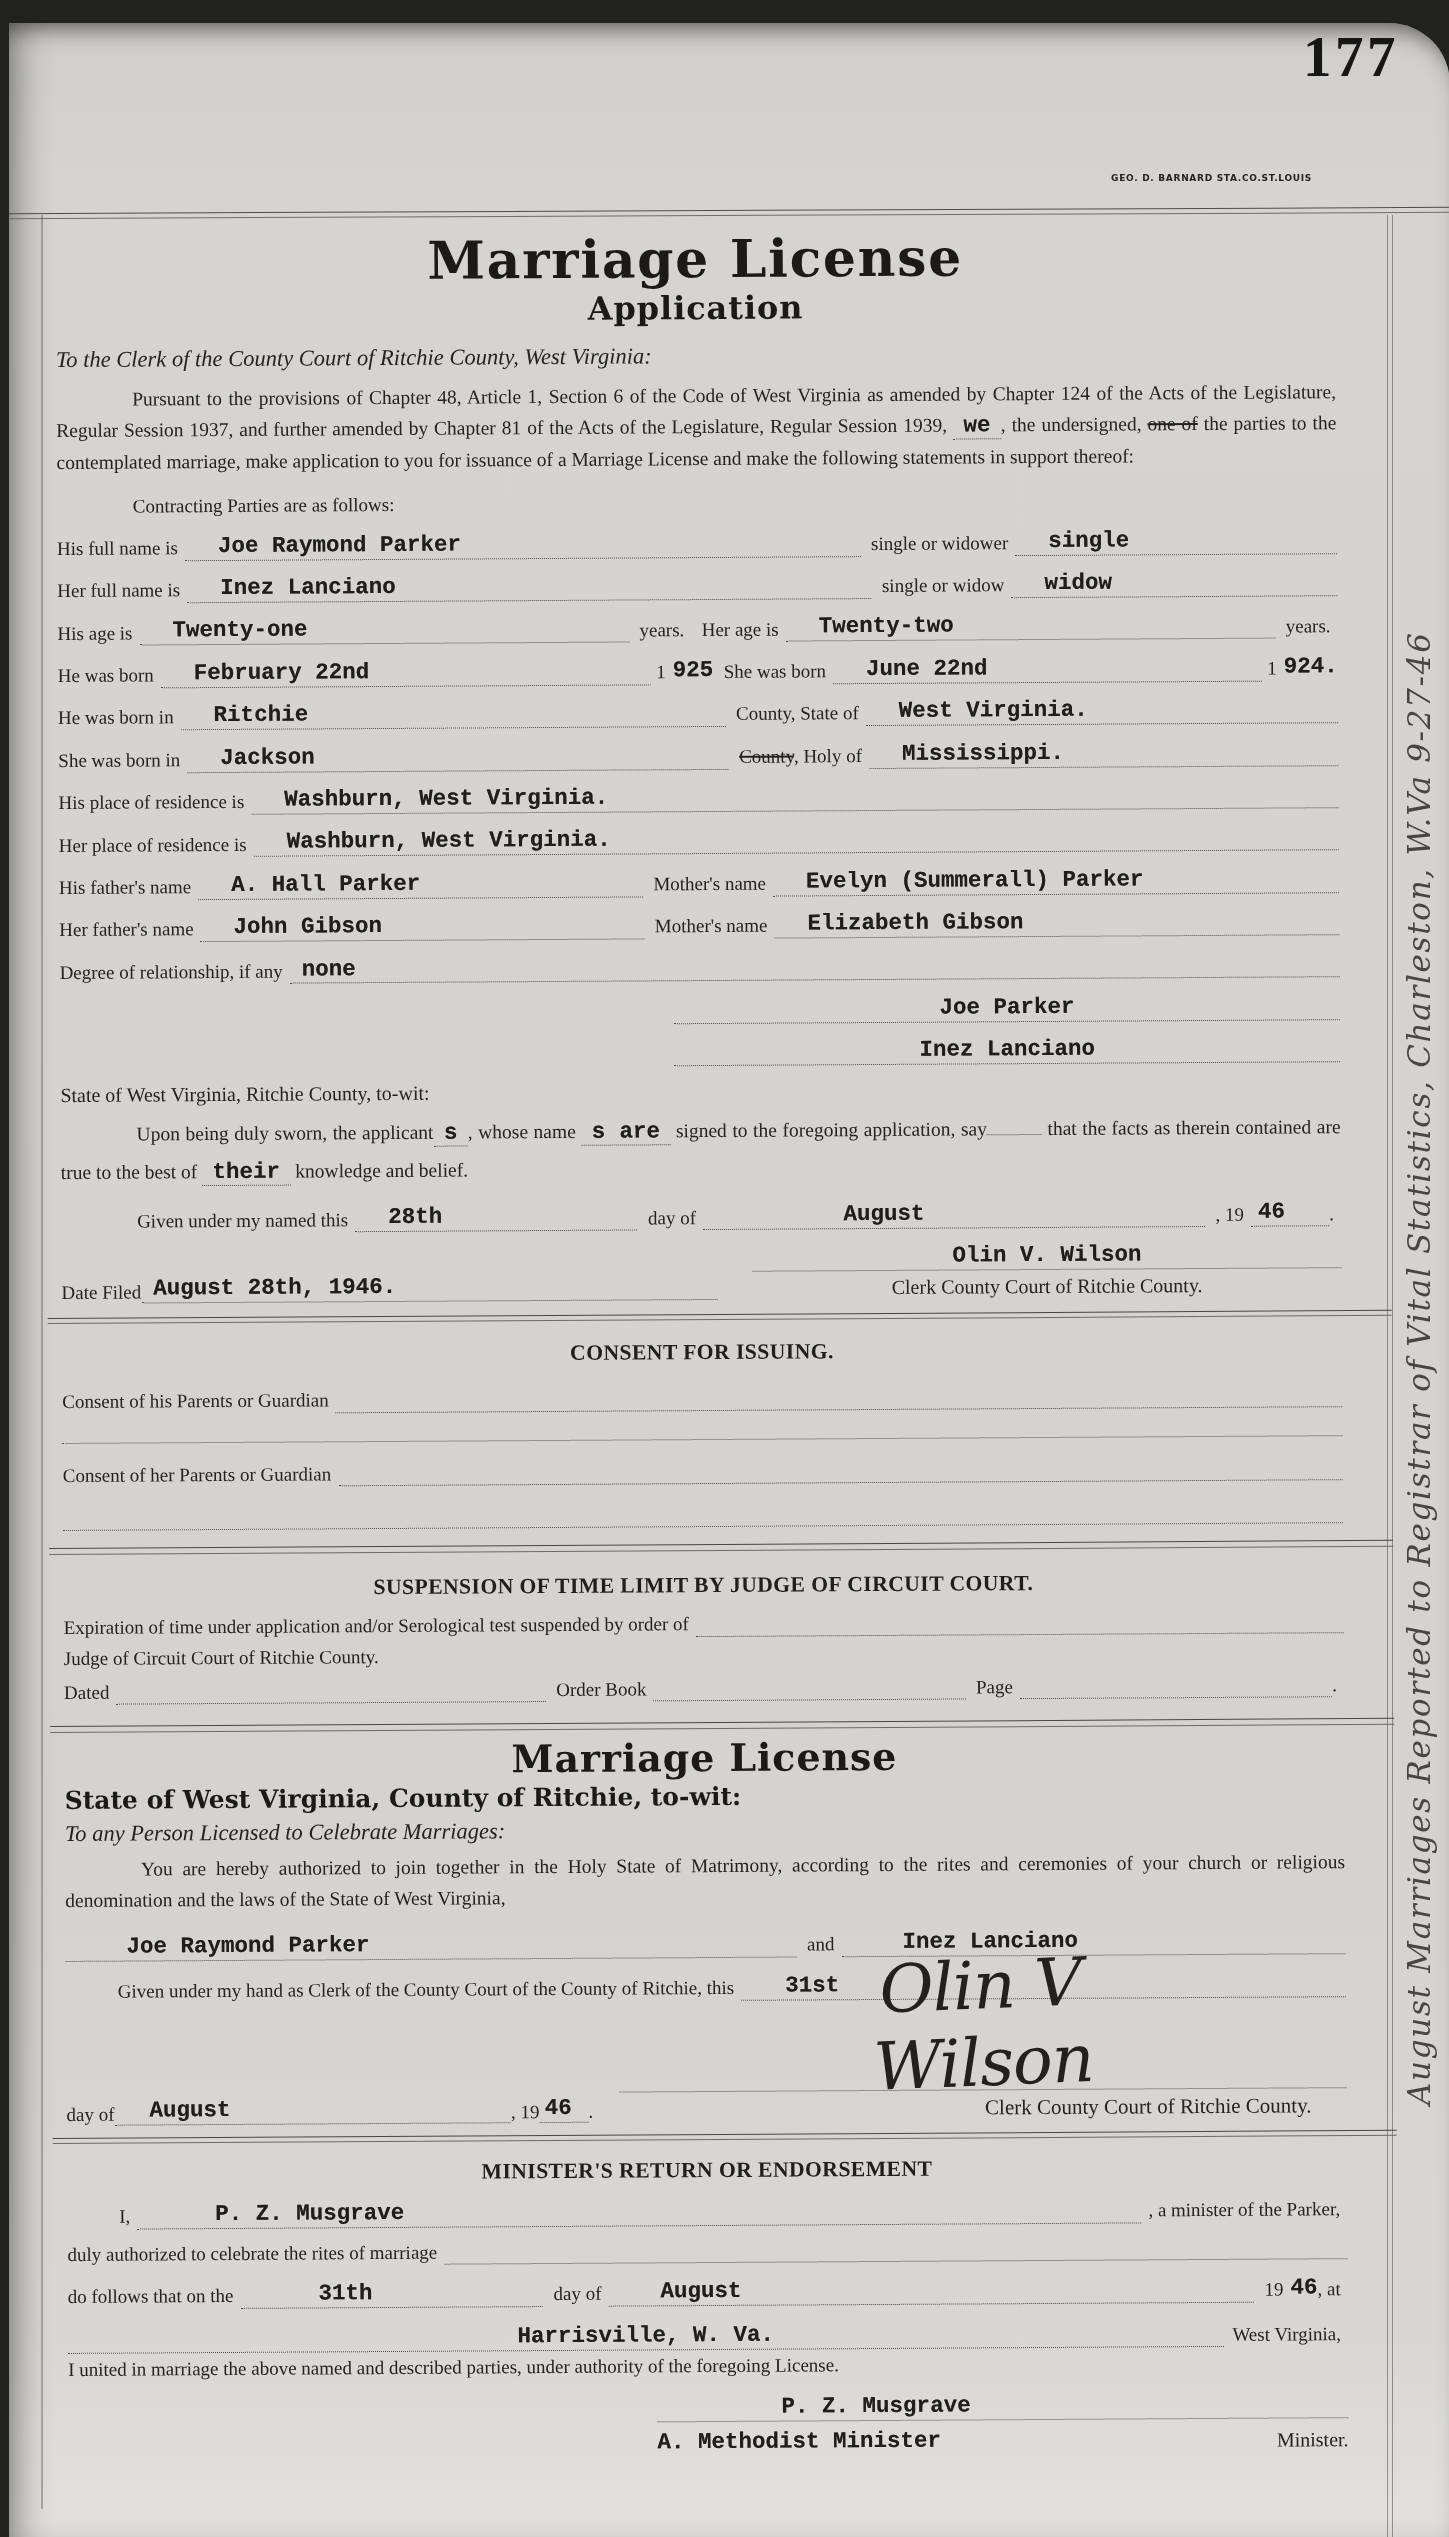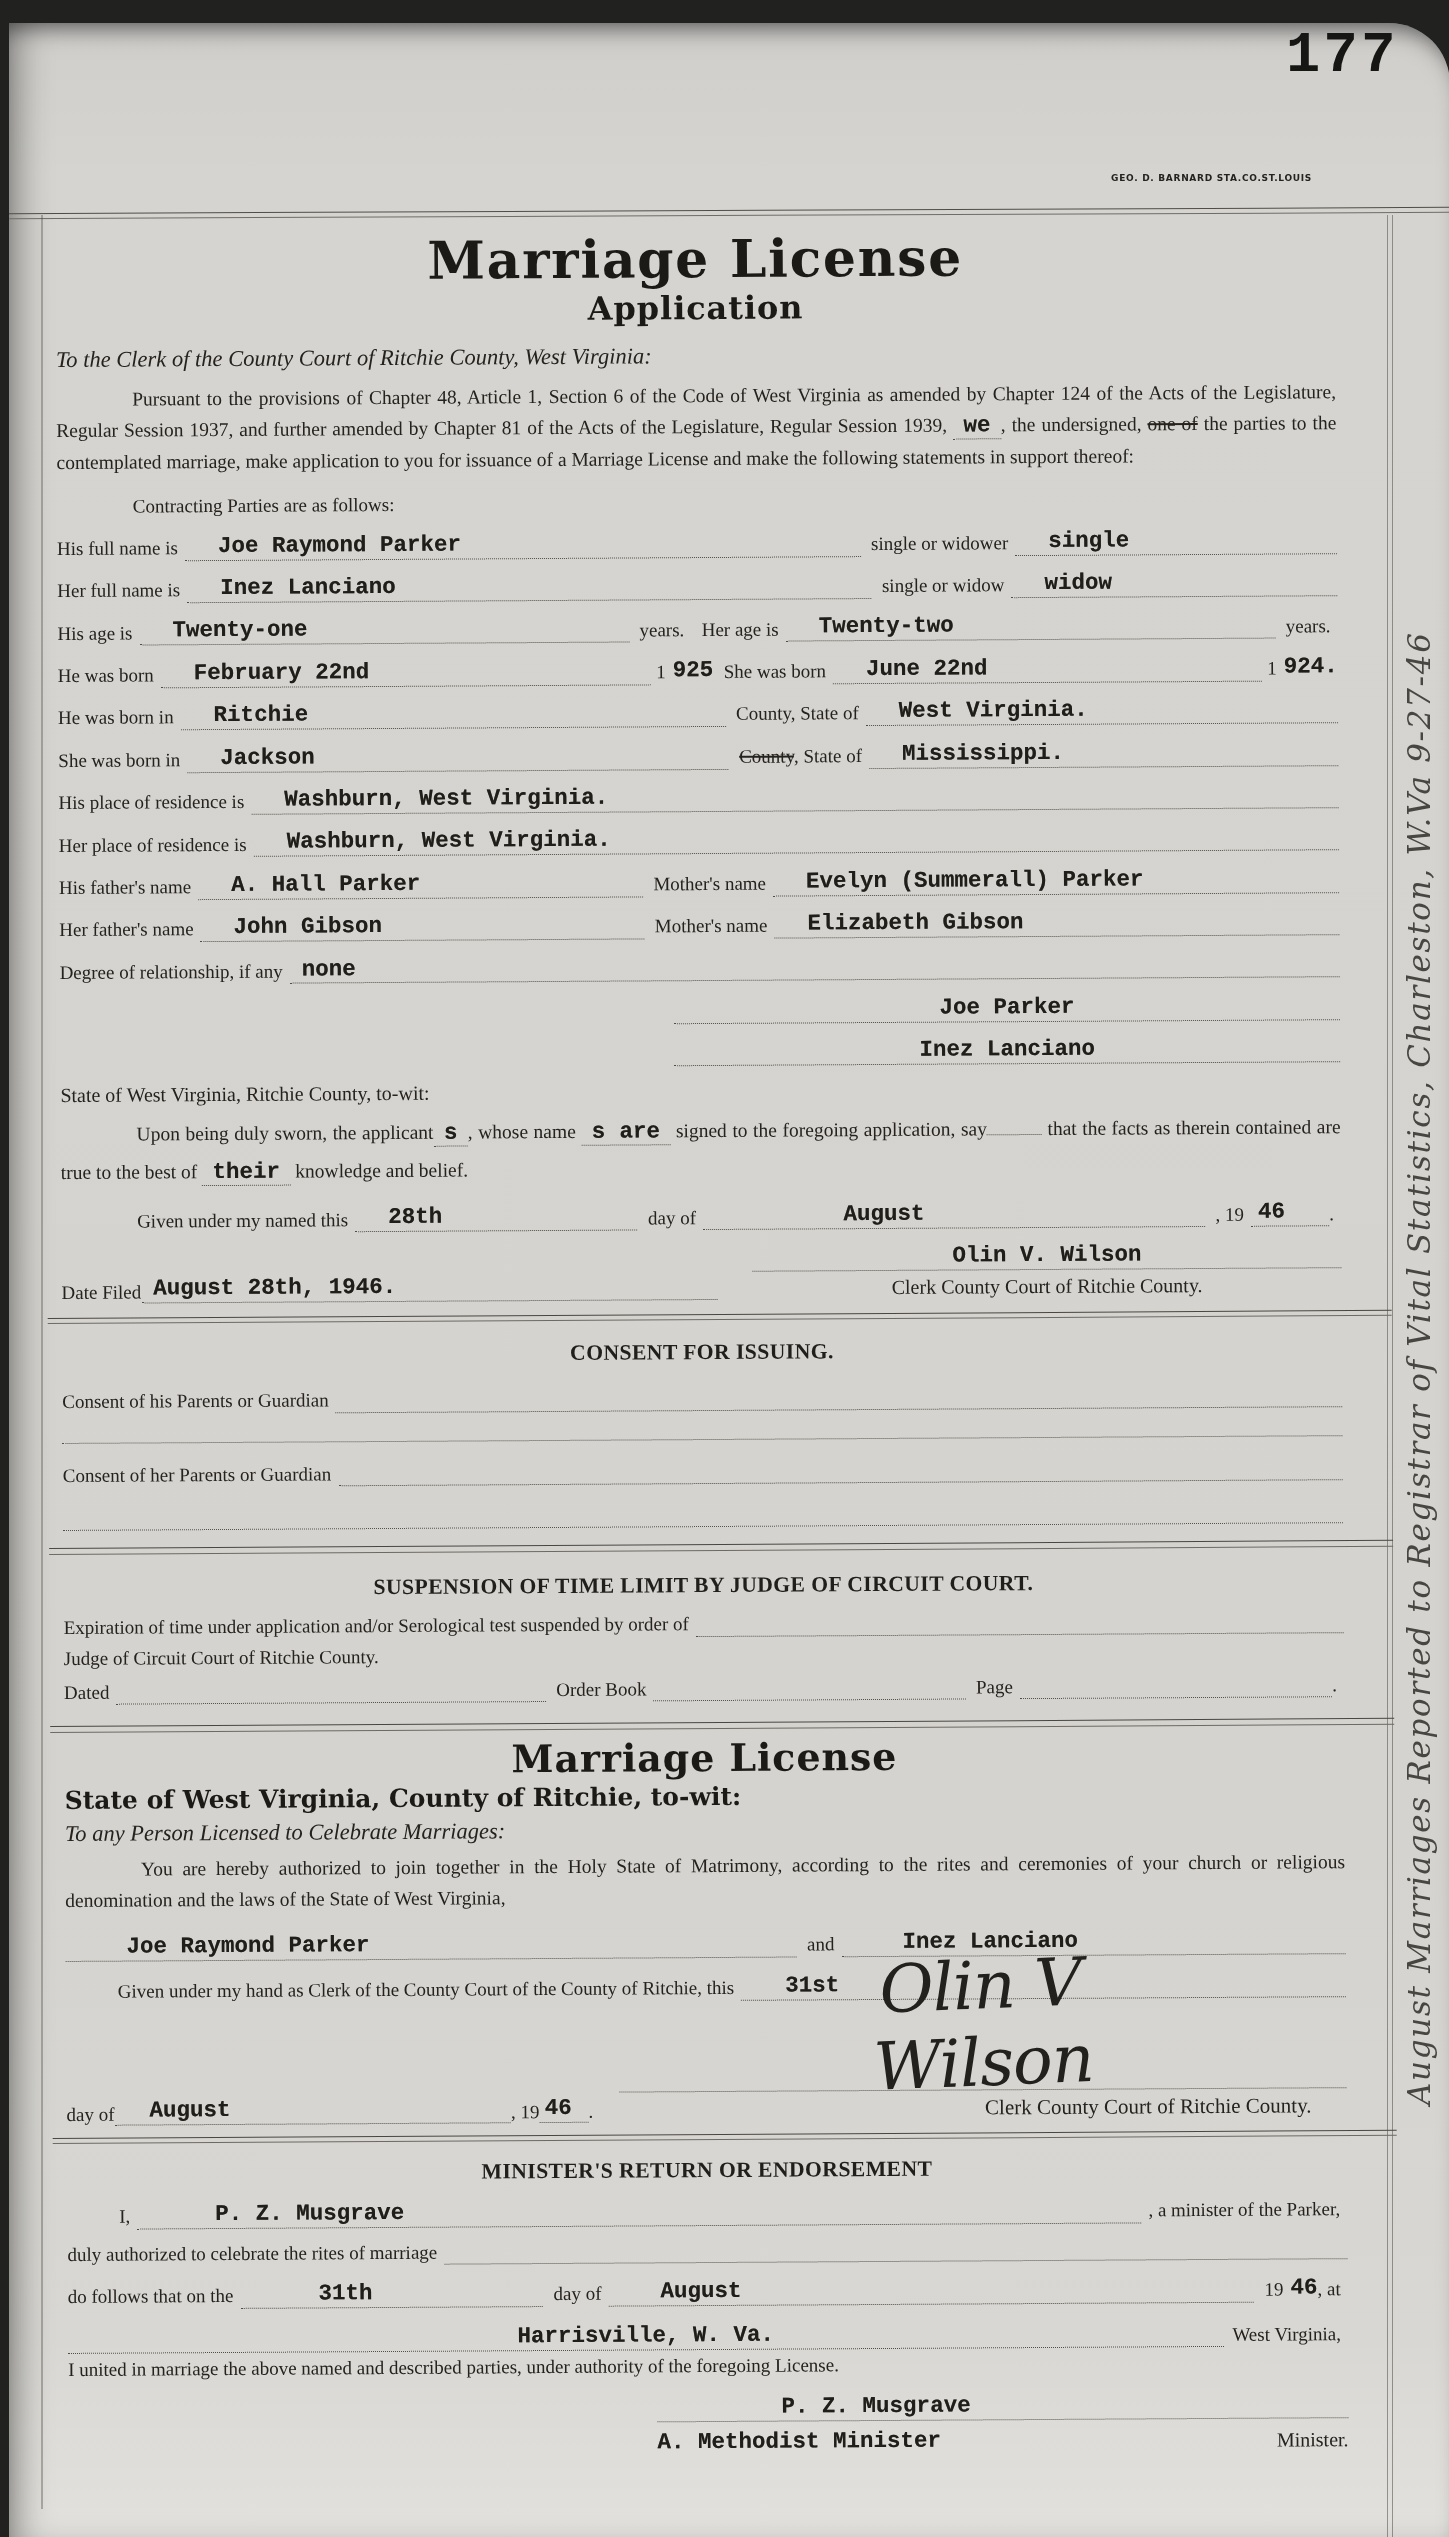--- a/index.html
+++ b/index.html
@@ -9,21 +9,21 @@
     font-family:"Liberation Serif", serif;
   }
   .paper{
     position:absolute;left:8.7px;top:22.5px;width:1441px;height:2515px;
     background:linear-gradient(180deg,#cfcecb 0%,#d5d4d0 6%,#d4d3cf 72%,#d8d7d3 92%,#e2e1dd 100%);
     border-top-right-radius:61px;
     box-shadow:inset 24px 0 35px -15.6px rgba(0,0,0,.38), inset 0 17.3px 22.5px -12px rgba(0,0,0,.5);
   }
   .page-number{
     position:absolute;top:24px;right:50px;
-    font-family:Liberation Mono, monospace;font-weight:700;font-size:57px;color:#161614;
+    font-family:Liberation Serif, serif;font-weight:700;font-size:57px;color:#161614;
     letter-spacing:3.5px;
   }
   .printer-mark{
     position:absolute;top:173px;right:137px;
     font-family:"DejaVu Sans", sans-serif;font-weight:700;font-size:9px;color:#25231f;
     letter-spacing:0.7px;
   }
   .rule-top{position:absolute;left:8.7px;right:0;top:210px;height:4.3px;
     border-top:1.7px solid #504d46;border-bottom:0.9px solid #6f6c64;transform:rotate(-.25deg);}
   .rule-left{position:absolute;left:41px;top:215px;bottom:29.5px;width:1.7px;background:rgba(70,66,58,.35);}
@@ -171,21 +171,21 @@
     <span class="fill" style="flex:1.3">
         <span class="tw">West Virginia.</span>
       </span>
   </div>
 
   <div class="fline">
     <span class="lbl">She was born in</span>
     <span class="fill" style="flex:1.5">
         <span class="tw">Jackson</span>
       </span>
-    <span class="lbl mid"><span class="struck">County</span><span>, State of</span></span>
+    <span class="lbl mid"><span class="struck">County</span><span>, Holy of</span></span>
     <span class="fill" style="flex:1.3">
         <span class="tw">Mississippi.</span>
       </span>
   </div>
 
   <div class="fline">
     <span class="lbl">His place of residence is</span>
     <span class="fill">
         <span class="tw">Washburn, West Virginia.</span>
       </span>

